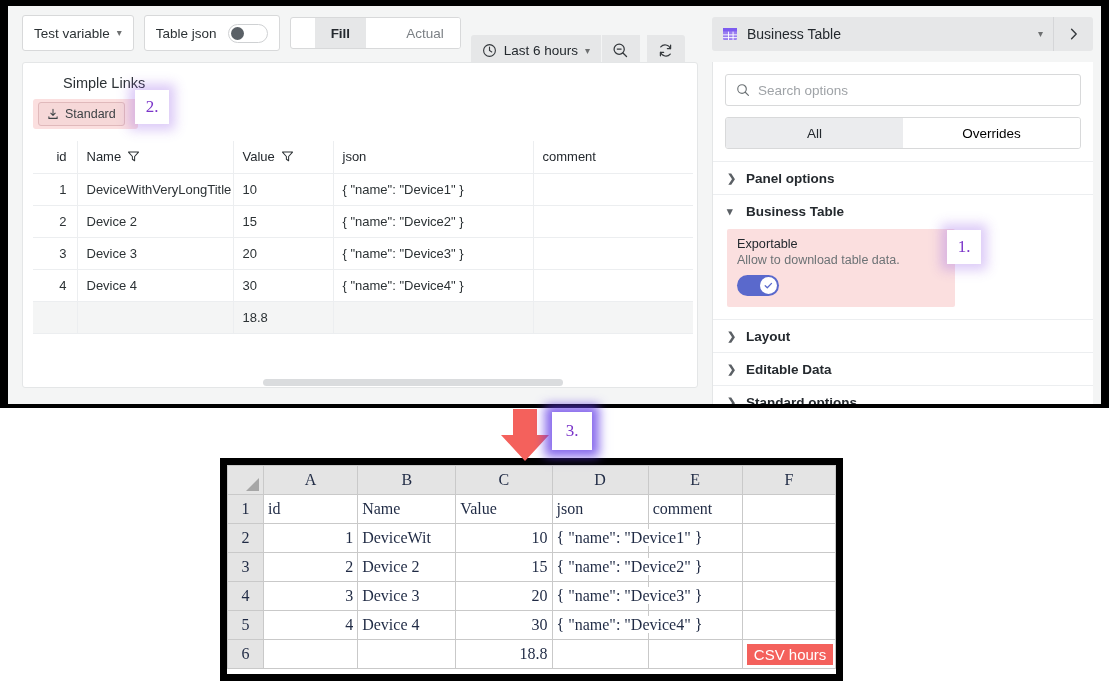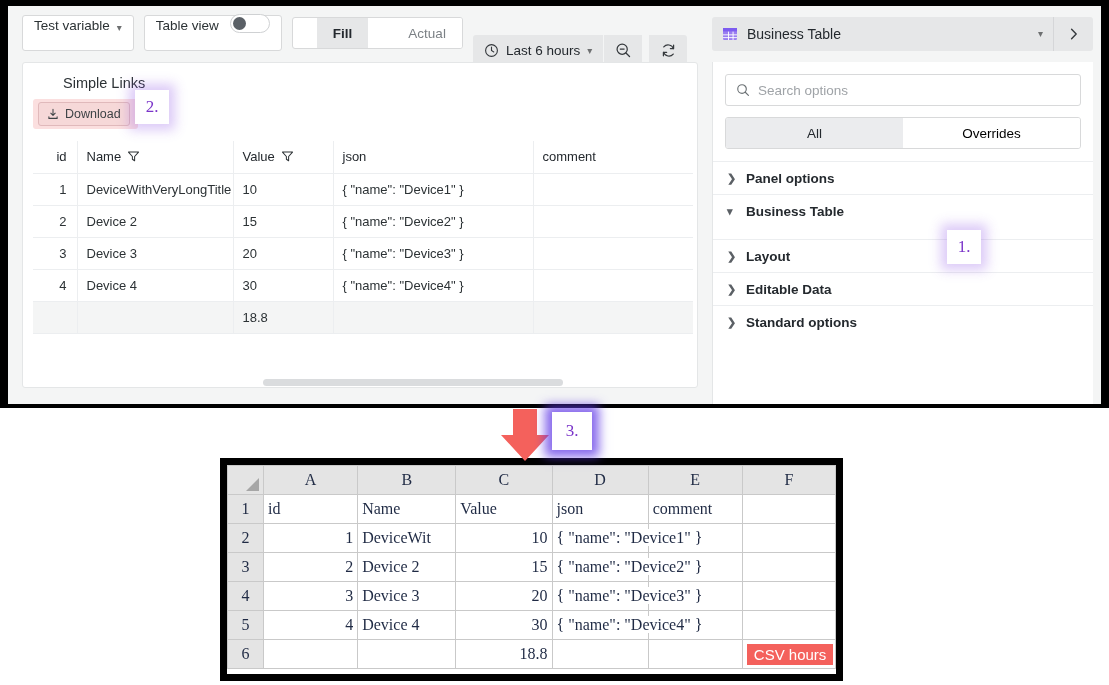--- a/index.html
+++ b/index.html
@@ -25,21 +25,21 @@
 
   
   .toolbar {
     position: absolute; left: 0; top: 0; width: 1093px; height: 54px;
     background: #f4f5f5;
     display: flex; align-items: center;
   }
   .tb-left { display: flex; align-items: center; gap: 10px; padding-left: 14px; }
 
   .ctrl {
-    height: 20px; display: flex; align-items: flex-end;
+    height: 20px; display: flex; align-items: center;
     border: 1px solid #d8d9da; border-radius: 3px;
     background: #ffffff; color: #2c3235;
     font-size: 13.5px; padding: 17px 11px; gap: 7px;
     white-space: nowrap;
   }
   .ctrl.plain { background: #ffffff; }
   .chev { font-size: 10px; color: #6e7071; line-height: 1; }
 
   .seg-wrap {
     height: 32px; display: flex; align-items: stretch;
@@ -261,21 +261,21 @@
 
   <div class="toolbar">
     <div class="tb-left">
 
       <div class="ctrl plain">
         <span>Test variable</span>
         <span class="chev">▾</span>
       </div>
 
       <div class="ctrl plain" style="gap:11px;">
-        <span>Table view</span>
+        <span>Table json</span>
         <span class="tgl-sm"></span>
       </div>
 
       <div class="seg-wrap">
         <div class="seg active">Fill</div>
         <div class="seg">Actual</div>
       </div>
 
       <div class="time-wrap">
         <div class="time-main">
@@ -328,21 +328,21 @@
 
   <div class="panel">
     <div class="panel-title">Simple Links</div>
 
     <div class="dl-hl"></div>
     <div class="dl-btn">
       <svg width="12" height="12" viewBox="0 0 14 14">
         <path d="M7 1.5v6.8M4.4 6.1L7 8.6l2.6-2.5" fill="none" stroke="#3d4245" stroke-width="1.2" stroke-linecap="round" stroke-linejoin="round"></path>
         <path d="M2.2 10.3v1.8h9.6v-1.8" fill="none" stroke="#3d4245" stroke-width="1.2" stroke-linecap="round"></path>
       </svg>
-      <span>Download</span>
+      <span>Standard</span>
     </div>
 
     <div class="dtable">
       <table>
         <thead>
           <tr>
             <th class="c-id">id</th>
             <th class="c-name">
               <span class="hdr-filter">
                 <span>Name</span>
@@ -424,20 +424,31 @@
       <div class="opt-sec">
         <span class="tw">❯</span>
         <span>Panel options</span>
       </div>
 
       <div class="opt-sec">
         <span class="tw">▾</span>
         <span>Business Table</span>
       </div>
 
+      <div class="exportable">
+        <div class="exp-t">Exportable</div>
+        <div class="exp-d">Allow to download table data.</div>
+        <div class="tgl-on">
+          <span class="knob">
+            <svg width="11" height="11" viewBox="0 0 12 12">
+              <path d="M2.4 6.2l2.3 2.3 4.6-4.8" fill="none" stroke="#5a69cc" stroke-width="1.4" stroke-linecap="round" stroke-linejoin="round"></path>
+            </svg>
+          </span>
+        </div>
+      </div>
 
       <div class="opt-sec" style="margin-top:12px;">
         <span class="tw">❯</span>
         <span>Layout</span>
       </div>
       <div class="opt-sec">
         <span class="tw">❯</span>
         <span>Editable Data</span>
       </div>
       <div class="opt-sec">

